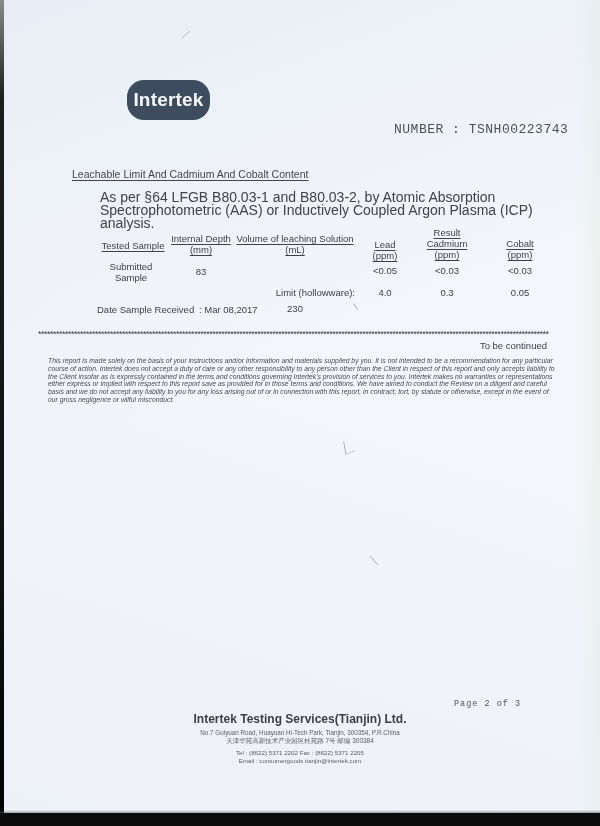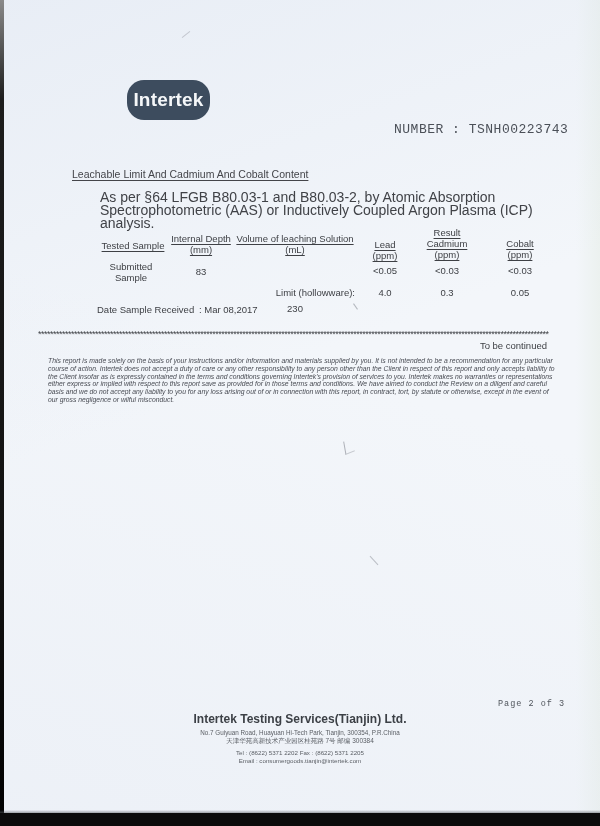--- a/index.html
+++ b/index.html
@@ -59,21 +59,21 @@
   .dates{left:97px;top:304px;font-size:9.5px;color:#3e4045;}
   .date-line{height:12px;white-space:pre;}
   .date-label{display:inline-block;width:102px;}
   .sep{left:38px;top:330px;width:524px;height:9px;overflow:hidden;
     font-size:9px;line-height:9px;letter-spacing:-.5px;color:#3a3c40;white-space:nowrap;}
   .continued{right:53px;top:340px;font-size:9.5px;color:#3e4045;}
 
   .disclaimer{left:48px;top:357px;width:507px;font-style:italic;font-size:6.8px;
     line-height:7.8px;color:#474a52;}
 
-  .page-indicator{left:498px;top:699px;font-family:"Liberation Mono",monospace;
+  .page-indicator{left:454px;top:699px;font-family:"Liberation Mono",monospace;
     font-size:8.5px;letter-spacing:1px;color:#50555c;}
   .footer{left:0;right:0;top:712px;text-align:center;color:#4a4e54;}
   .f-company{font-size:12px;font-weight:bold;color:#3c4046;}
   .f-addr-en{font-size:6.3px;margin-top:2.5px;color:#5a5e64;}
   .f-addr-cn{font-size:6.5px;margin-top:1.5px;color:#5a5e64;}
   .f-tel{font-size:6.2px;margin-top:2.5px;color:#5a5e64;}
   .f-email{font-size:6.2px;margin-top:1.5px;color:#5a5e64;}
 
   .artifact{position:absolute;pointer-events:none;}
   .a1{left:344px;top:440px;width:9px;height:12px;

